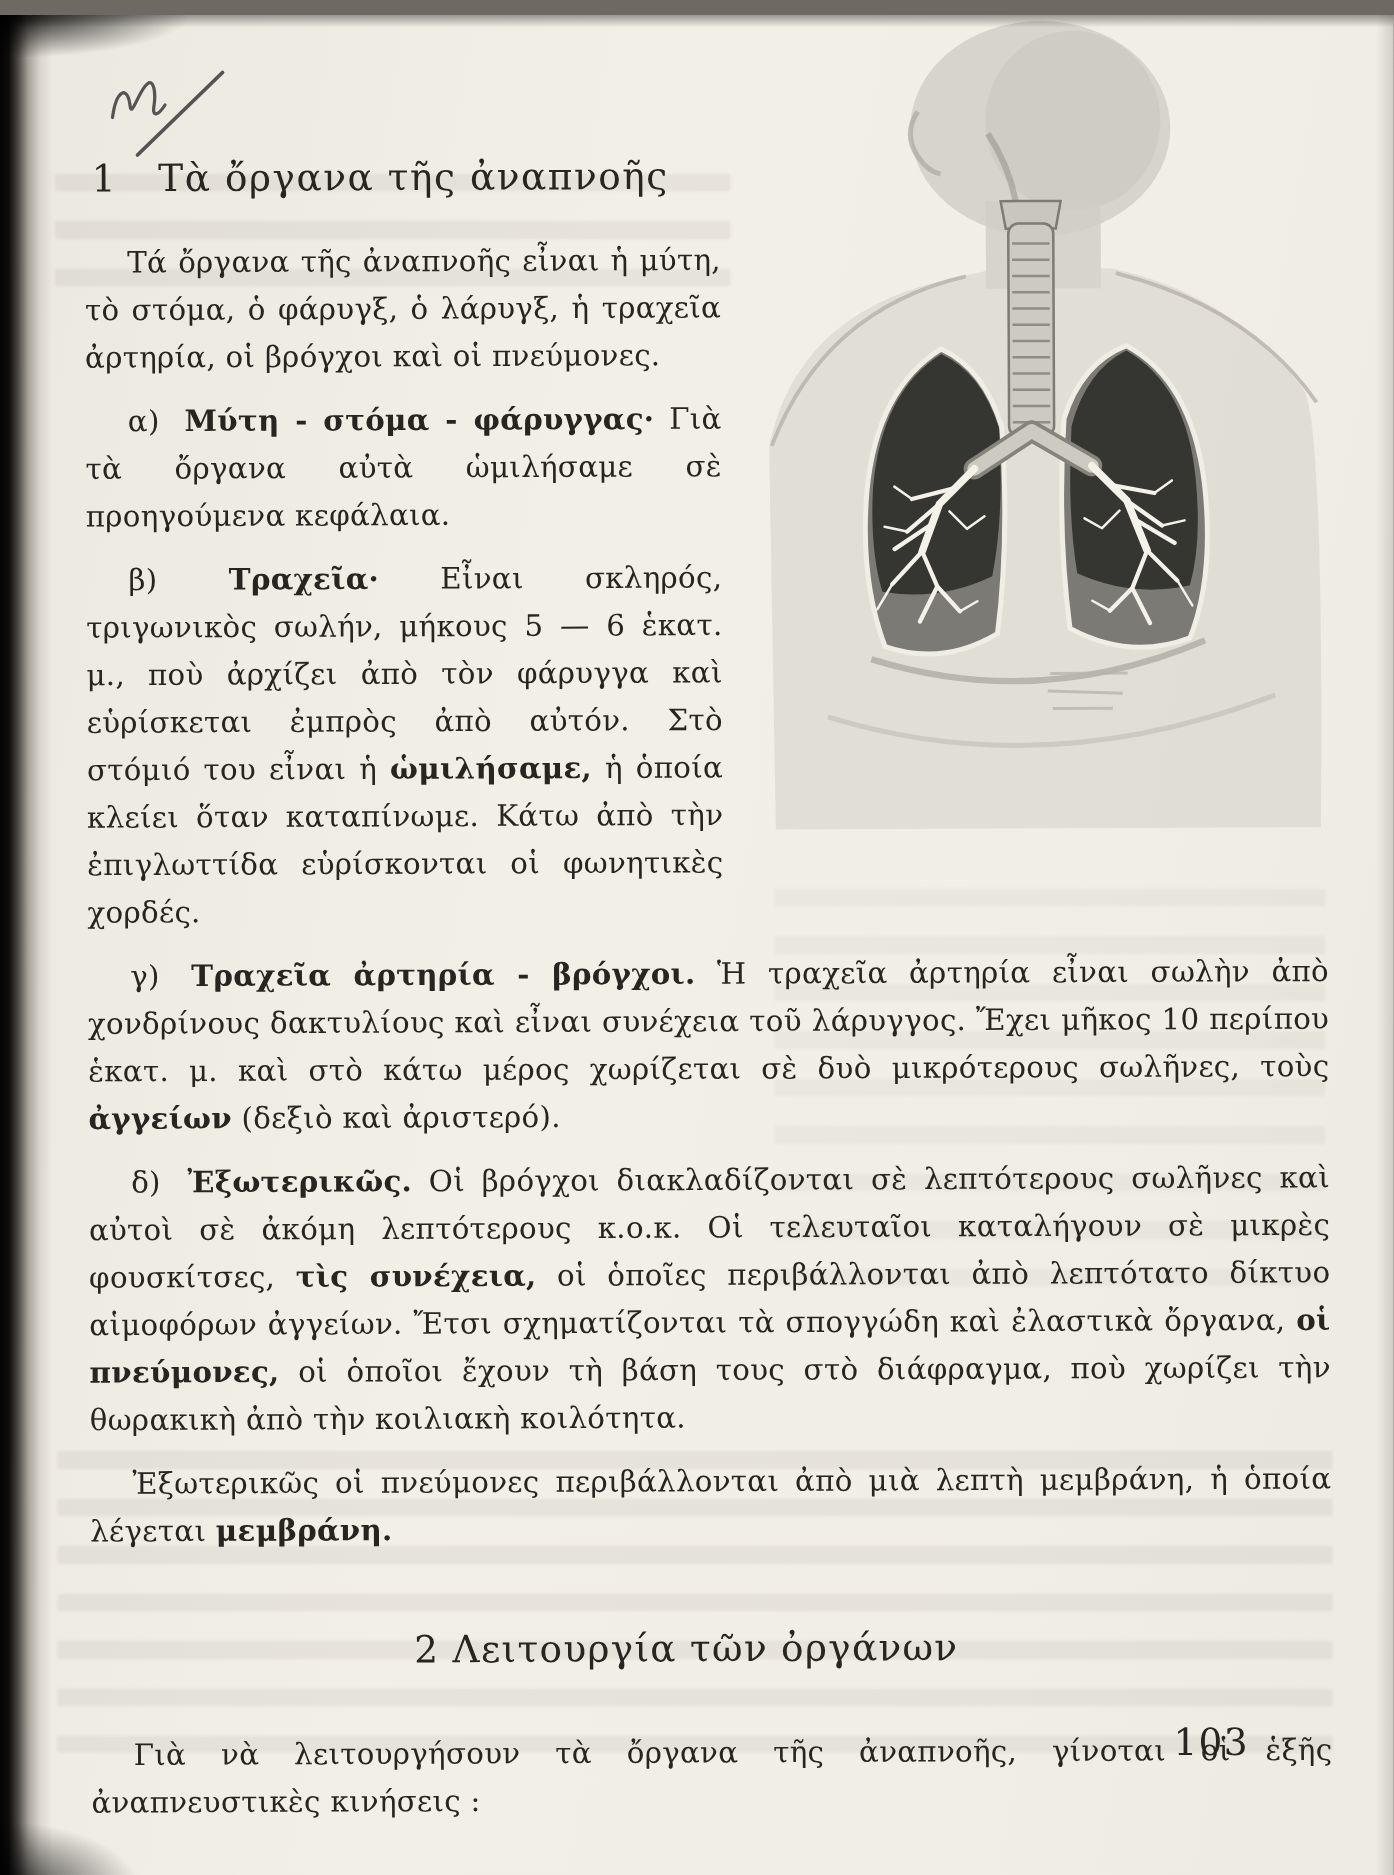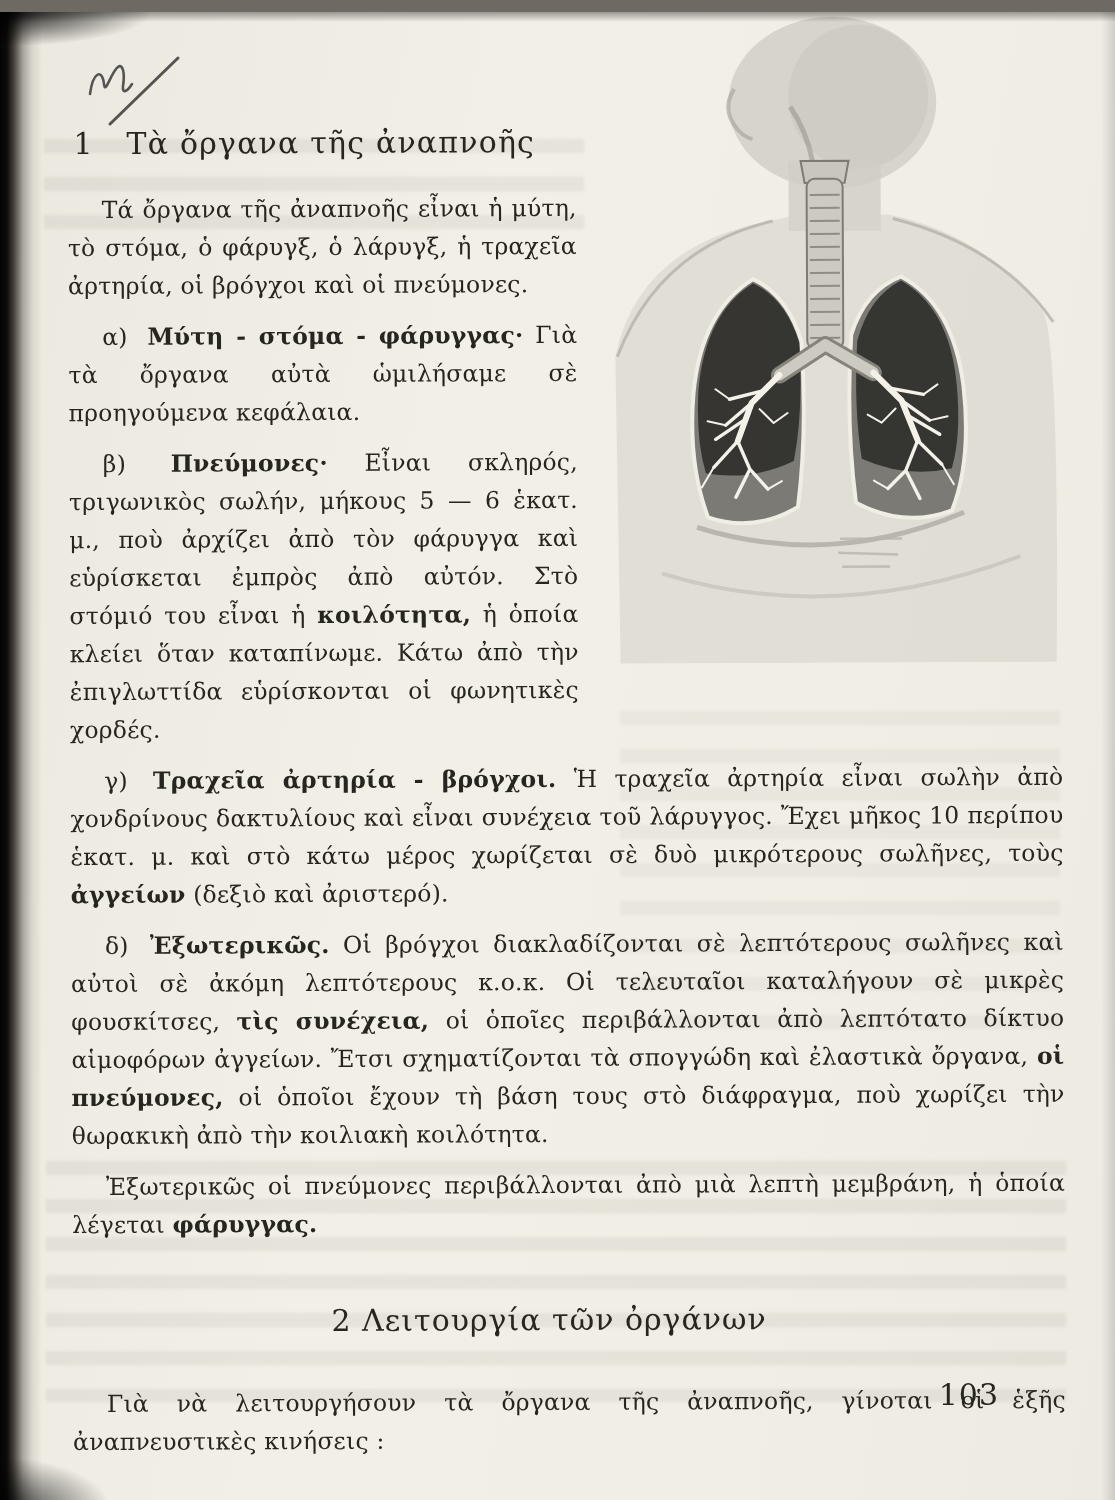--- a/index.html
+++ b/index.html
@@ -183,23 +183,23 @@
     </p>
 
     <p class="para indent">
       <span class="marker">α)</span>
       <b class="bold">Μύτη - στόμα - φάρυγγας·</b>
       <span>Γιὰ τὰ ὄργανα αὐτὰ ὡμιλήσαμε σὲ προηγούμενα κεφάλαια.</span>
     </p>
 
     <p class="para indent">
       <span class="marker">β)</span>
-      <b class="bold">Πνεύμονες·</b>
+      <b class="bold">Τραχεῖα·</b>
       <span>Εἶναι σκληρός, τριγωνικὸς σωλήν, μήκους 5 — 6 ἑκατ. μ., ποὺ ἀρχίζει ἀπὸ τὸν φάρυγγα καὶ εὑρίσκεται ἐμπρὸς ἀπὸ αὐτόν. Στὸ στόμιό του εἶναι ἡ</span>
-      <b class="bold">κοιλότητα,</b>
+      <b class="bold">ὡμιλήσαμε,</b>
       <span>ἡ ὁποία κλείει ὅταν καταπίνωμε. Κάτω ἀπὸ τὴν ἐπιγλωττίδα εὑρίσκονται οἱ φωνητικὲς χορδές.</span>
     </p>
 
     <p class="para indent">
       <span class="marker">γ)</span>
       <b class="bold">Τραχεῖα ἀρτηρία - βρόγχοι.</b>
       <span>Ἡ τραχεῖα ἀρτηρία εἶναι σωλὴν ἀπὸ χονδρίνους δακτυλίους καὶ εἶναι συνέχεια τοῦ λάρυγγος. Ἔχει μῆκος 10 περίπου ἑκατ. μ. καὶ στὸ κάτω μέρος χωρίζεται σὲ δυὸ μικρότερους σωλῆνες, τοὺς</span>
       <b class="bold">ἀγγείων</b>
       <span>(δεξιὸ καὶ ἀριστερό).</span>
     </p>
@@ -209,21 +209,21 @@
       <b class="bold">Ἐξωτερικῶς.</b>
       <span>Οἱ βρόγχοι διακλαδίζονται σὲ λεπτότερους σωλῆνες καὶ αὐτοὶ σὲ ἀκόμη λεπτότερους κ.ο.κ. Οἱ τελευταῖοι καταλήγουν σὲ μικρὲς φουσκίτσες,</span>
       <b class="bold">τὶς συνέχεια,</b>
       <span>οἱ ὁποῖες περιβάλλονται ἀπὸ λεπτότατο δίκτυο αἱμοφόρων ἀγγείων. Ἔτσι σχηματίζονται τὰ σπογγώδη καὶ ἐλαστικὰ ὄργανα,</span>
       <b class="bold">οἱ πνεύμονες,</b>
       <span>οἱ ὁποῖοι ἔχουν τὴ βάση τους στὸ διάφραγμα, ποὺ χωρίζει τὴν θωρακικὴ ἀπὸ τὴν κοιλιακὴ κοιλότητα.</span>
     </p>
 
     <p class="para indent">
       <span>Ἐξωτερικῶς οἱ πνεύμονες περιβάλλονται ἀπὸ μιὰ λεπτὴ μεμβράνη, ἡ ὁποία λέγεται</span>
-      <b class="bold">φάρυγγας.</b>
+      <b class="bold">μεμβράνη.</b>
     </p>
 
     <h2 class="heading2">
       <span class="hnum">2</span>
       <span>Λειτουργία τῶν ὀργάνων</span>
     </h2>
 
     <p class="para indent">
       <span>Γιὰ νὰ λειτουργήσουν τὰ ὄργανα τῆς ἀναπνοῆς, γίνοται οἱ ἑξῆς ἀναπνευστικὲς κινήσεις :</span>
     </p>

